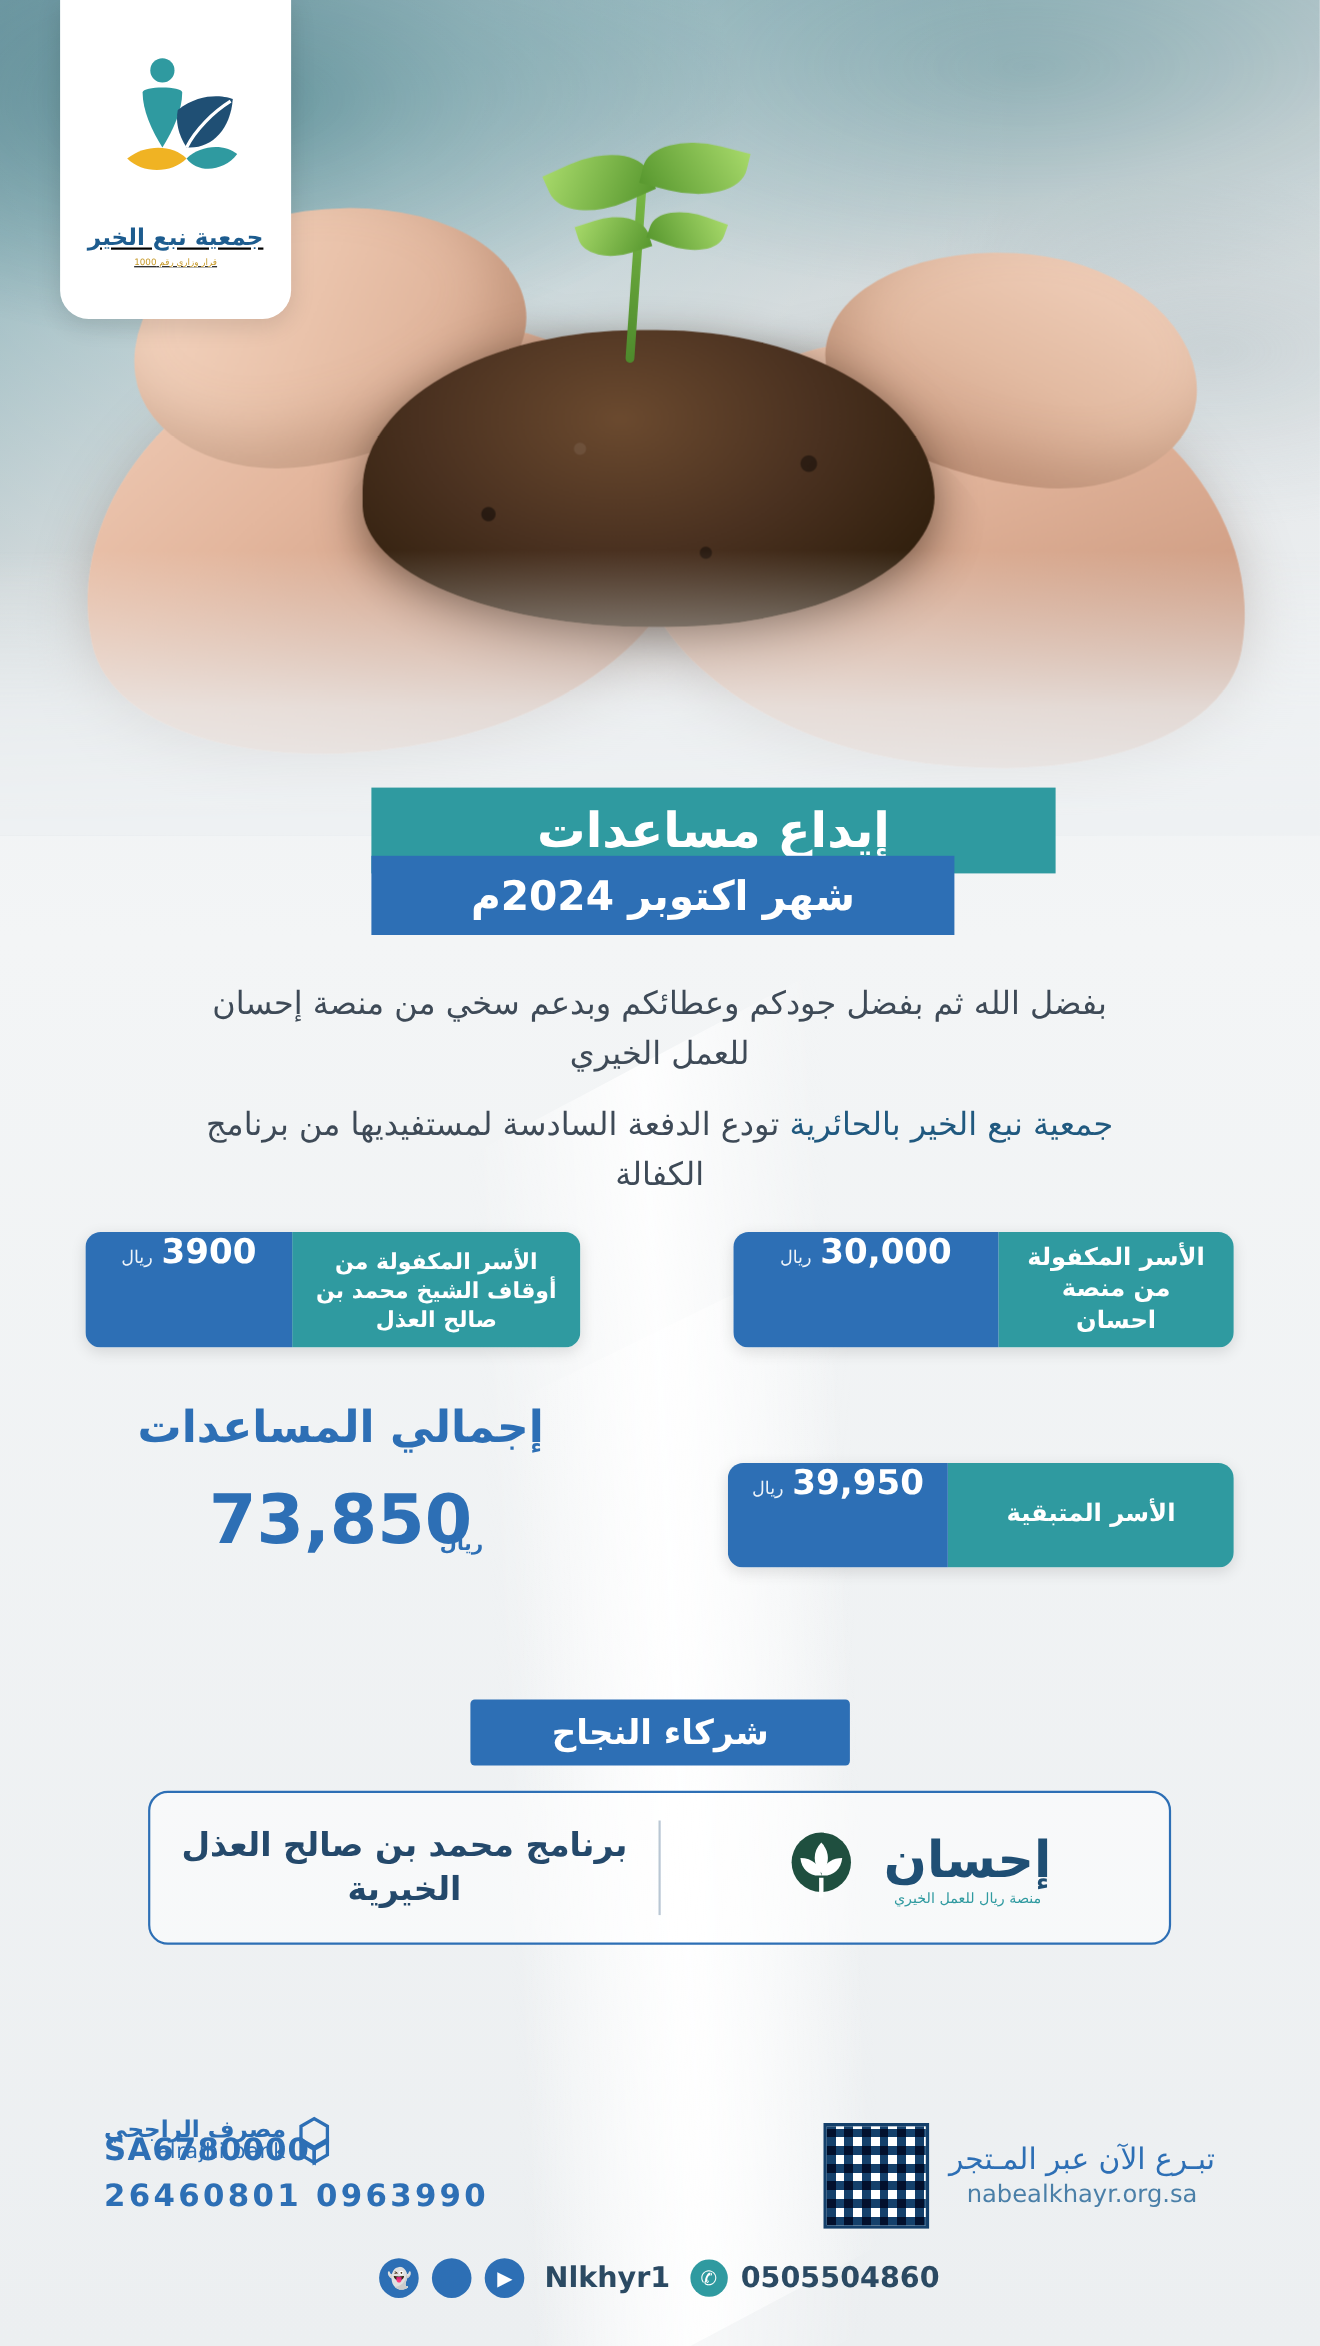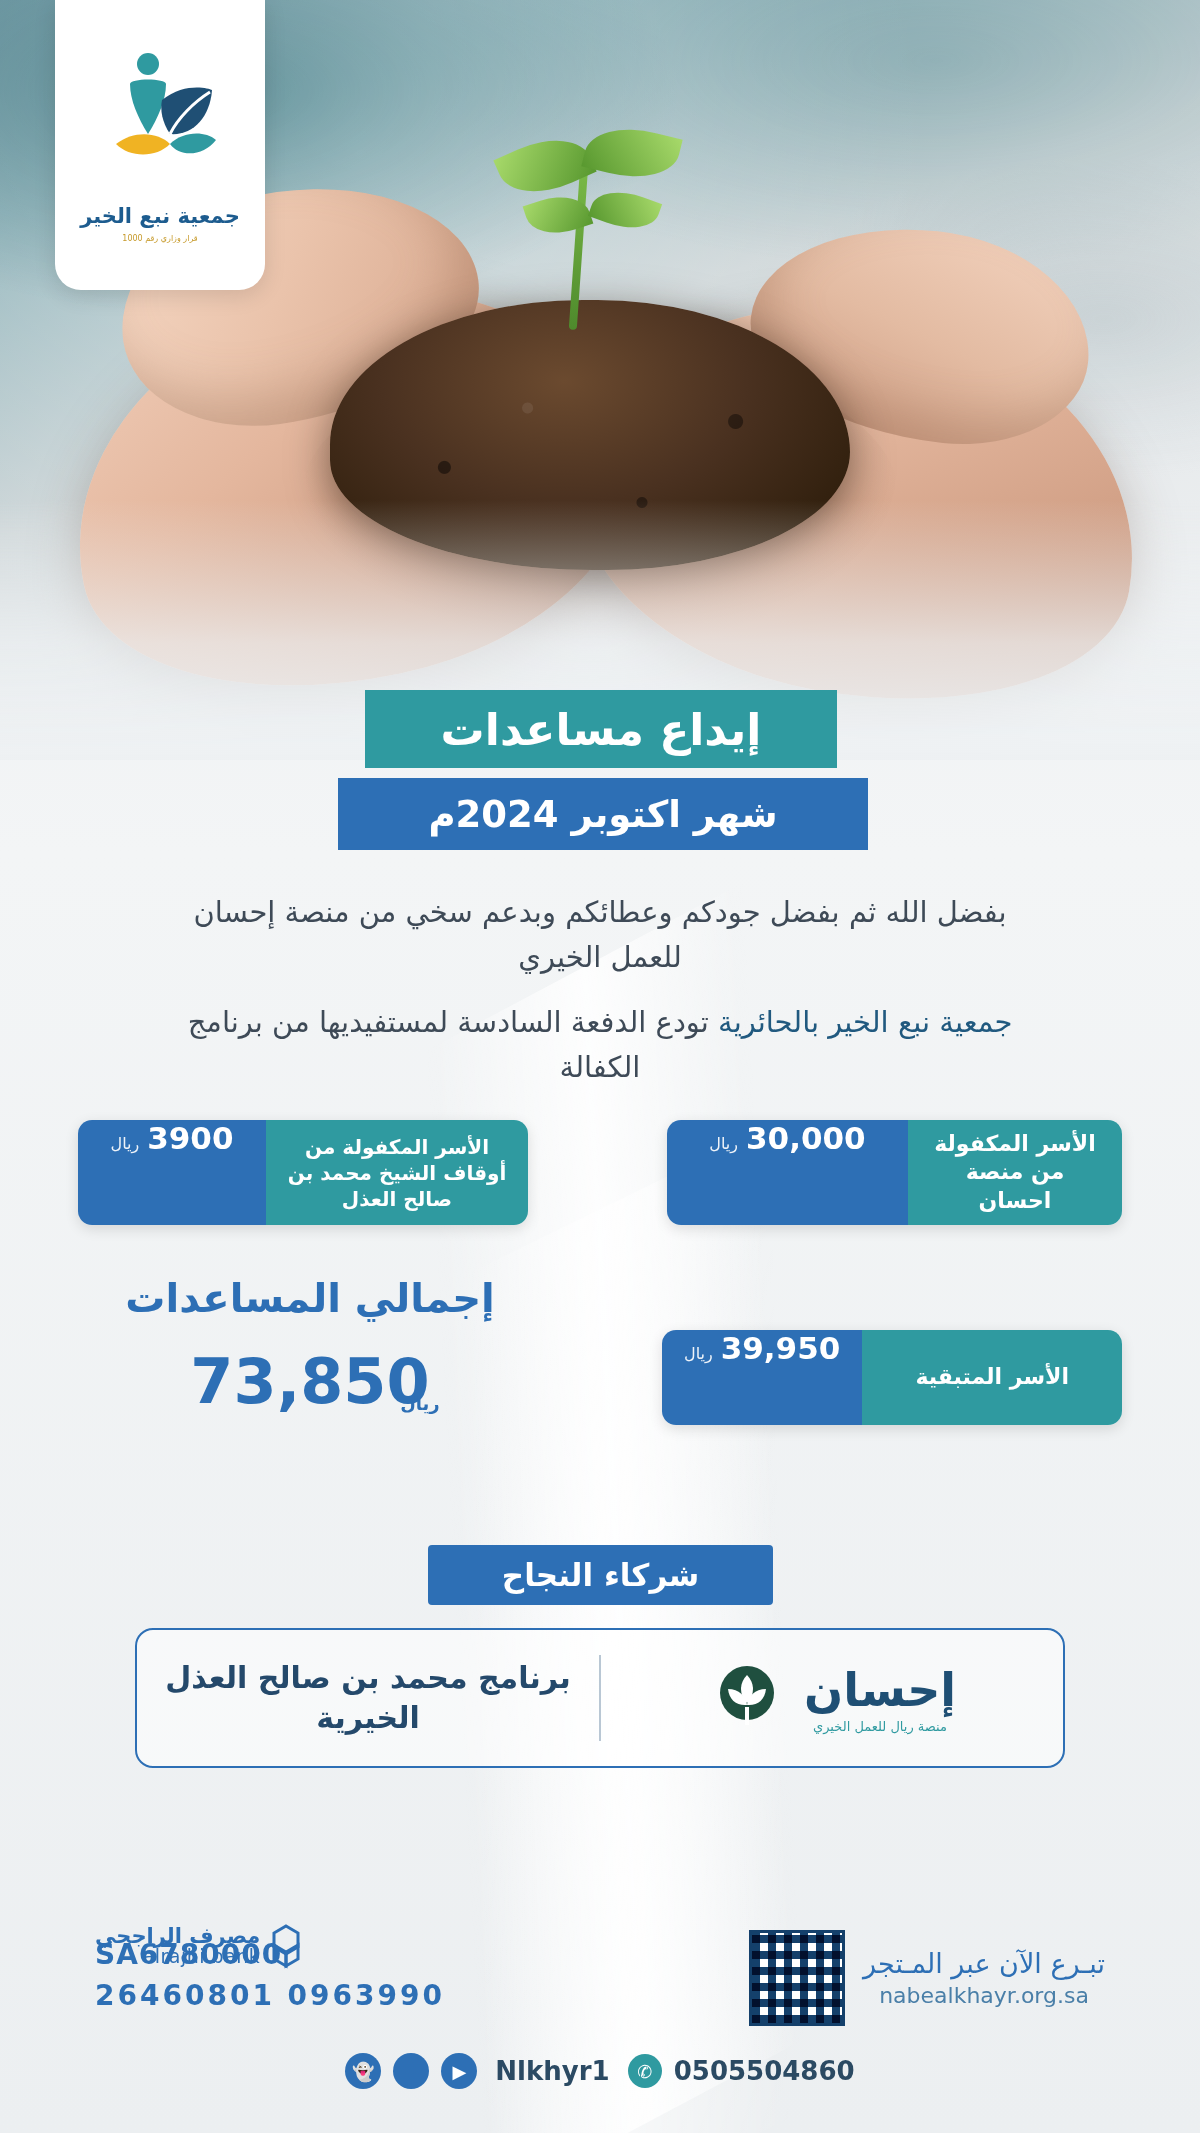--- a/index.html
+++ b/index.html
@@ -141,37 +141,37 @@
   
   .logo-card {
     position: absolute;
     top: 0; left: 55px;
     width: 210px; height: 290px;
     background: #ffffff;
     border-radius: 0 0 26px 26px;
     box-shadow: 0 6px 22px rgba(0,0,0,.12);
     display: flex; flex-direction: column; align-items: center; justify-content: center;
     gap: 6px;
+    text-decoration: underline;
   }
   .logo-mark { width: 120px; height: 150px; position: relative; }
   .logo-name {
     font-size: 21px; font-weight: bold; color: #1d5c8f; letter-spacing: .3px;
   }
   .logo-sub { font-size: 8px; color: #c79a2a; letter-spacing: .4px; }
 
   
   .title-main {
     position: absolute;
-    top: 690px; left: 338px;
-    width: 472px; height: 78px;
+    top: 716px; left: 338px;
+    width: 622px; height: 78px;
     background: #2f9aa0;
     display: flex; align-items: center; justify-content: center;
     color: #fff; font-size: 44px; font-weight: bold;
     letter-spacing: .5px;
-    margin-left: 27px;
   }
   .title-sub {
     position: absolute;
     top: 778px; left: 338px;
     width: 530px; height: 72px;
     background: #2d6fb5;
     display: flex; align-items: center; justify-content: center;
     color: #fff; font-size: 37px; font-weight: bold;
   }
 

